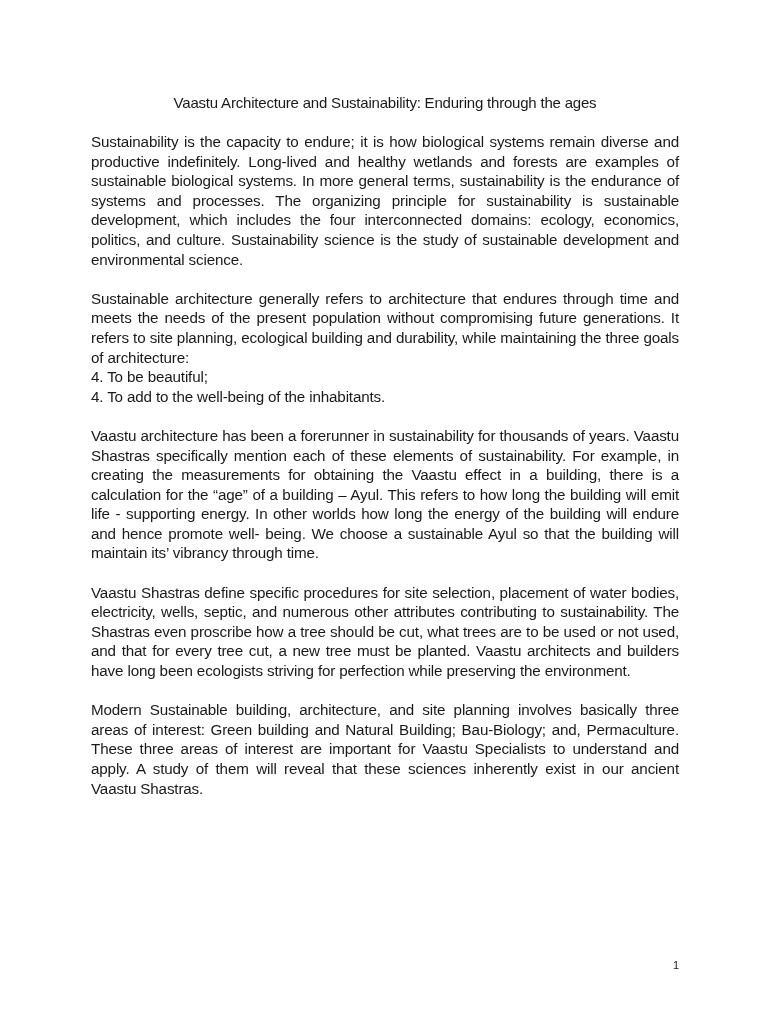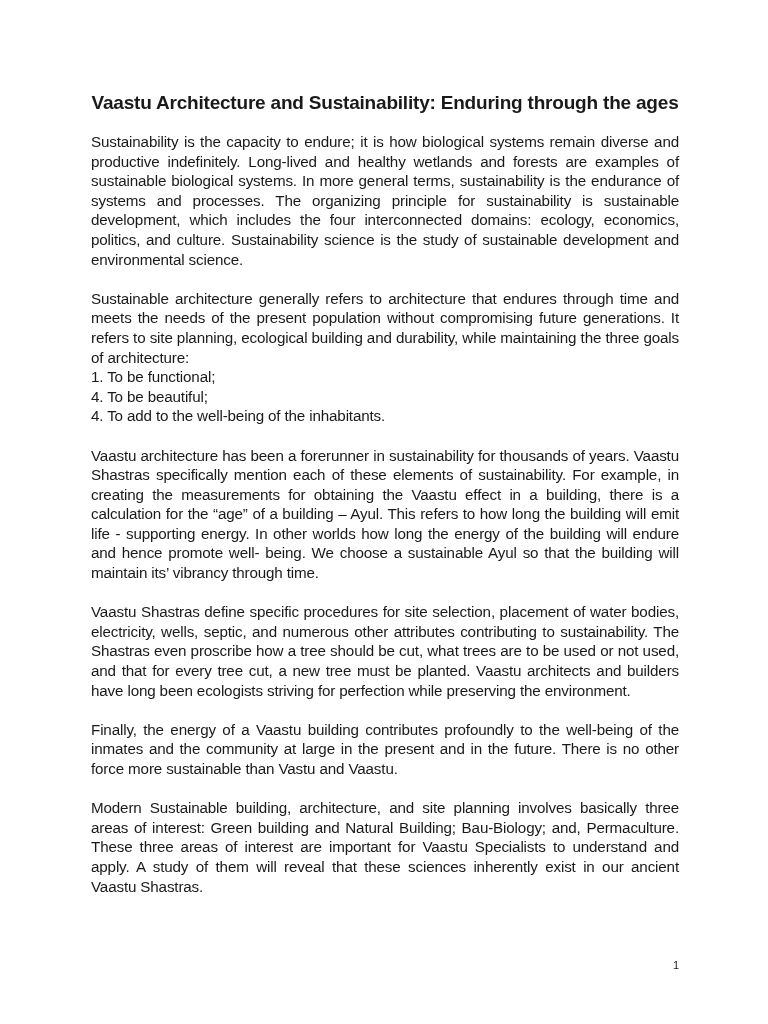--- a/index.html
+++ b/index.html
@@ -25,22 +25,22 @@
       position: absolute;
       left: 91px;
       top: 93px;
       width: 588px;
       font-size: 15.2px;
       line-height: 19.6px;
       letter-spacing: -0.15px;
     }
     .title {
       text-align: center;
-      font-weight: bold;
-      font-size: 19px;
+      font-weight: normal;
+      font-size: 15px;
       line-height: 20px;
       margin: 0 0 19px 0;
       letter-spacing: -0.2px;
     }
     .para {
       margin: 0 0 19.6px 0;
       text-align: justify;
     }
     .u { text-underline-offset: 2px; }
     .list-item { display: block; text-align: left; }
@@ -56,28 +56,26 @@
 </head>
 <body>
 
 <div class="page">
   <div class="content">
     <div class="title">Vaastu Architecture and Sustainability:  Enduring through the ages</div>
 
     <p class="para"><span>Sustainability is the capacity to endure; it is how </span><span class="u">biological systems</span><span> remain </span><span class="u">diverse</span><span> and productive </span><span class="u">indefinitely</span><span>. Long-lived and healthy </span><span class="u">wetlands</span><span> and </span><span class="u">forests</span><span> are examples of sustainable biological systems. In more general terms, sustainability is the endurance of systems and processes. The </span><span class="u">organizing principle</span><span> for sustainability is </span><span class="u">sustainable development</span><span>, which includes the four interconnected domains: ecology, economics, politics, and culture. Sustainability science is the study of sustainable development and environmental science.</span></p>
 
     <p class="para"><span>Sustainable architecture generally refers to architecture that endures through time and meets the needs of the present population without compromising future generations.  It refers to site planning, ecological building and durability, while maintaining the three goals of architecture:</span>
-      <span class="list-item">1. To be functional;</span>
       <span class="list-item">4. To be beautiful;</span>
       <span class="list-item">4. To add to the well-being of the inhabitants.</span>
     </p>
 
     <p class="para">Vaastu architecture has been a forerunner in sustainability for thousands of years.  Vaastu Shastras specifically mention each of these elements of sustainability.  For example, in creating the measurements for obtaining the Vaastu effect in a building, there is a calculation for the “age” of a building – Ayul.  This refers to how long the building will emit life - supporting energy.  In other worlds how long the energy of the building will endure and hence promote well- being.  We choose a sustainable Ayul so that the building will maintain its’ vibrancy through time.</p>
 
     <p class="para">Vaastu Shastras define specific procedures for site selection, placement of water bodies, electricity, wells, septic, and numerous other attributes contributing to sustainability.  The Shastras even proscribe how a tree should be cut, what trees are to be used or not used, and that for every tree cut, a new tree must be planted.   Vaastu architects and builders have long been ecologists striving for perfection while preserving the environment.</p>
 
-    <p class="para">Finally, the energy of a Vaastu building contributes profoundly to the well-being of the inmates and the community at large in the present and in the future.   There is no other force more sustainable than Vastu and Vaastu.</p>
 
     <p class="para">Modern Sustainable building, architecture, and site planning involves basically three areas of interest:  Green building and Natural Building; Bau-Biology; and, Permaculture.  These three areas of interest are important for Vaastu Specialists to understand and apply.  A study of them will reveal that these sciences inherently exist in our ancient Vaastu Shastras.</p>
   </div>
 
   <div class="page-number">1</div>
 </div>
 
 </body></html>

